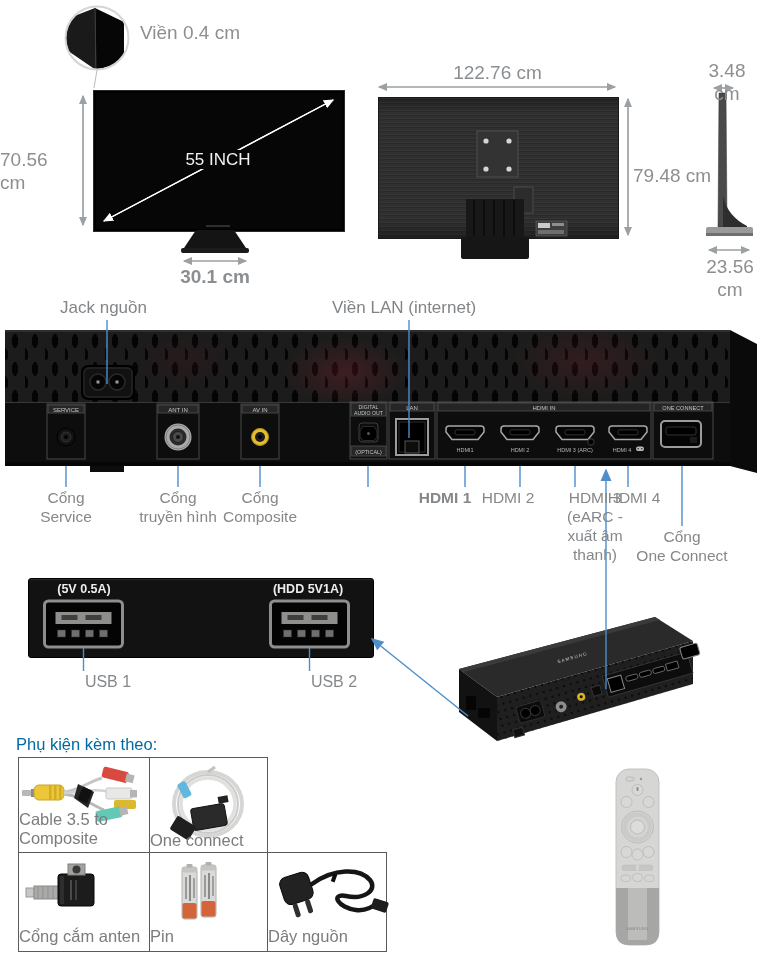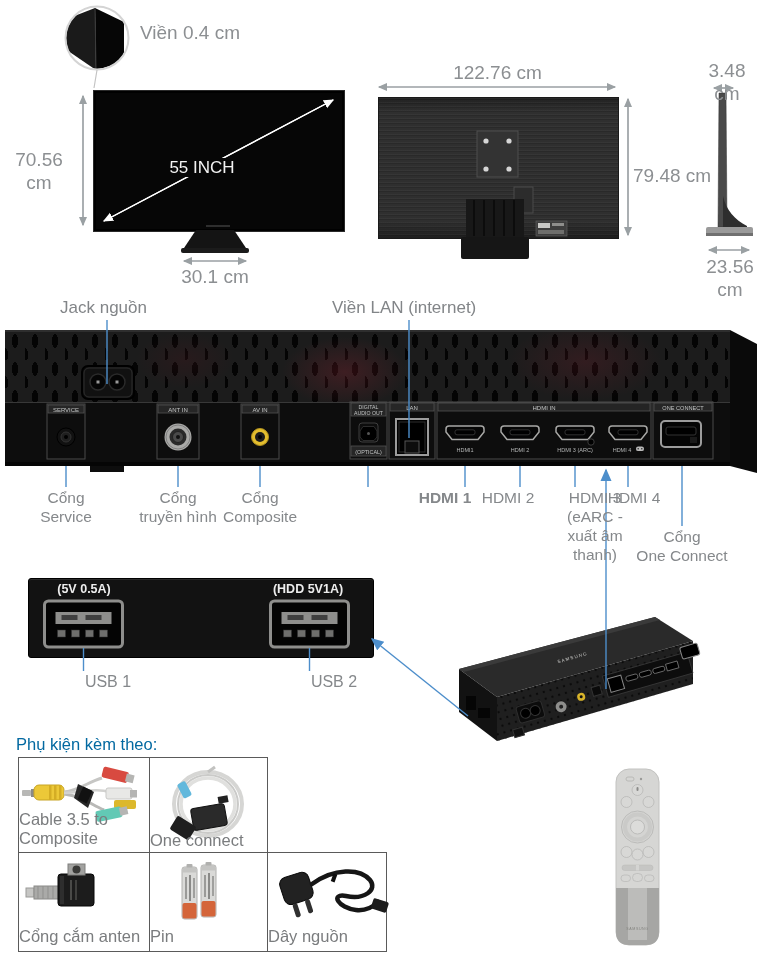--- a/index.html
+++ b/index.html
@@ -1,21 +1,21 @@
 <!DOCTYPE html>
 <html><head>
 <meta charset="utf-8">
 <style>
   html,body{margin:0;padding:0;background:#ffffff;}
   .stage{position:relative;width:770px;height:962px;background:#fff;overflow:hidden;
          font-family:"Liberation Sans","DejaVu Sans",sans-serif;}
   .abs{position:absolute;}
   .txt{position:absolute;z-index:30;color:#8c8f92;line-height:1.2;}
   .center{text-align:center;}
-  .right{text-align:center;}
+  .right{text-align:left;}
   .dim{font-size:19px;}
   .callout{font-size:17px;color:#828588;}
   .plabel{font-size:15.5px;color:#85888b;text-align:center;white-space:pre-line;line-height:1.22;}
   .diag-label{font-size:17px;color:#f2f2f2;}
   .diag-label span{background:#060606;padding:0 4px;}
   .usb-tag{font-size:12.5px;font-weight:bold;color:#ededed;text-align:center;}
   .usb-label{font-size:16px;color:#85888b;text-align:center;margin-left:25px;}
   .acc-title{font-size:16.5px;color:#0369a1;}
   .acc-label{font-size:16.5px;color:#7a7c7e;white-space:pre-line;line-height:1.18;}
   
@@ -402,22 +402,22 @@
       <line x1="682" y1="466" x2="682" y2="526"></line>
       <line x1="83.5" y1="648" x2="83.5" y2="671"></line>
       <line x1="309.5" y1="648" x2="309.5" y2="671"></line>
       <line x1="606" y1="689" x2="606" y2="470" marker-end="url(#mb)"></line>
       <line x1="468" y1="716" x2="372" y2="639" marker-end="url(#mb)"></line>
     </g>
   </svg>
 
   <div class="txt dim" style="left:130px;top:22px;width:120px;text-align:center;">Viền 0.4 cm</div>
   <div class="txt dim right" style="left:0px;top:149px;width:78px;">70.56 cm</div>
-  <div class="txt diag-label center" style="left:152px;top:150px;width:100px;margin-top:8px;"><span>55 INCH</span></div>
-  <div class="txt dim center" style="left:180px;top:266px;width:70px;">30.1 cm</div>
+  <div class="txt diag-label center" style="left:168px;top:150px;width:100px;"><span>55 INCH</span></div>
+  <div class="txt dim center" style="left:180px;top:266px;width:70px;font-weight:bold;">30.1 cm</div>
 
   <div class="txt dim center" style="left:420px;top:62px;width:155px;">122.76 cm</div>
   <div class="txt dim" style="left:633px;top:165px;width:85px;">79.48 cm</div>
 
   <div class="txt dim center" style="left:694px;top:60px;width:66px;">3.48 cm</div>
   <div class="txt dim center" style="left:695px;top:256px;width:70px;">23.56 cm</div>
 
   <div class="txt callout" style="left:60px;top:298px;width:110px;">Jack nguồn</div>
   <div class="txt callout" style="left:332px;top:298px;width:170px;">Viền LAN (internet)</div>
 

